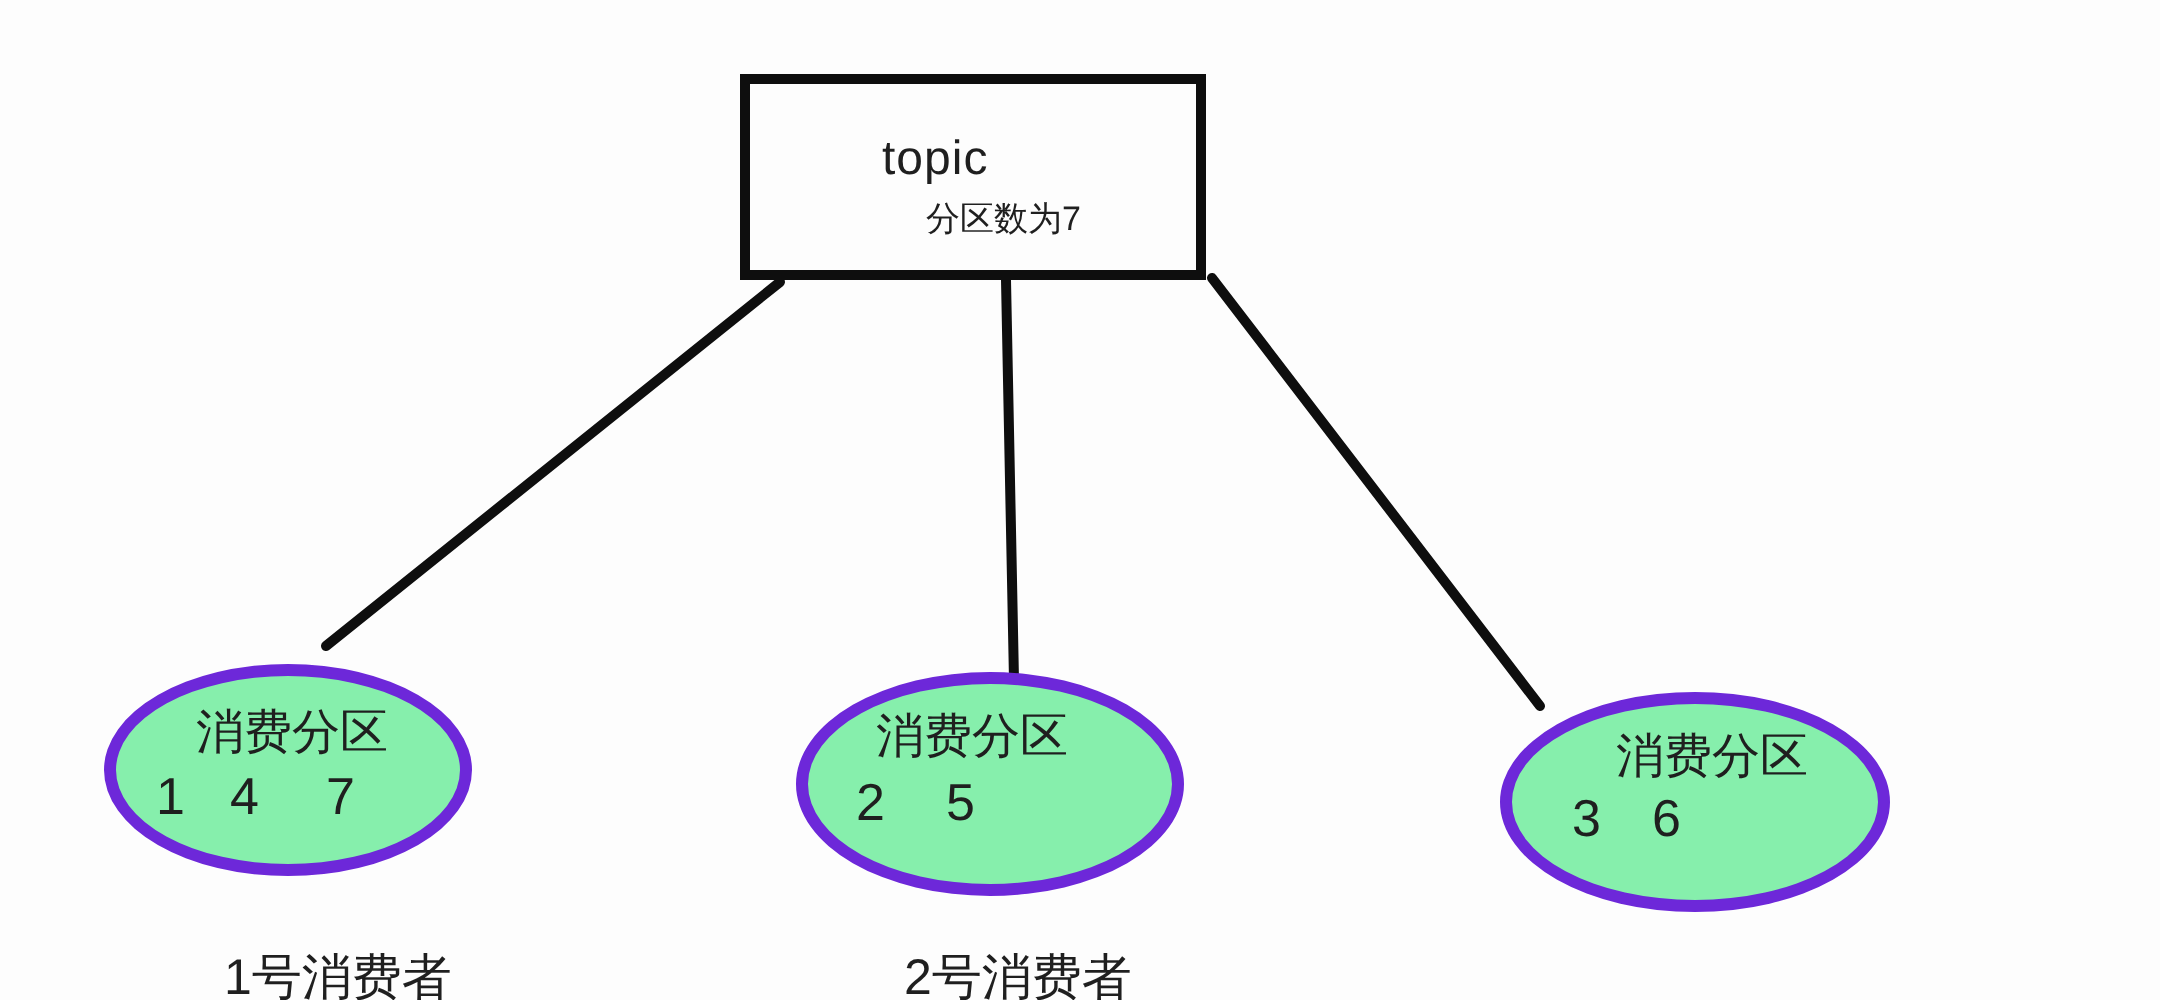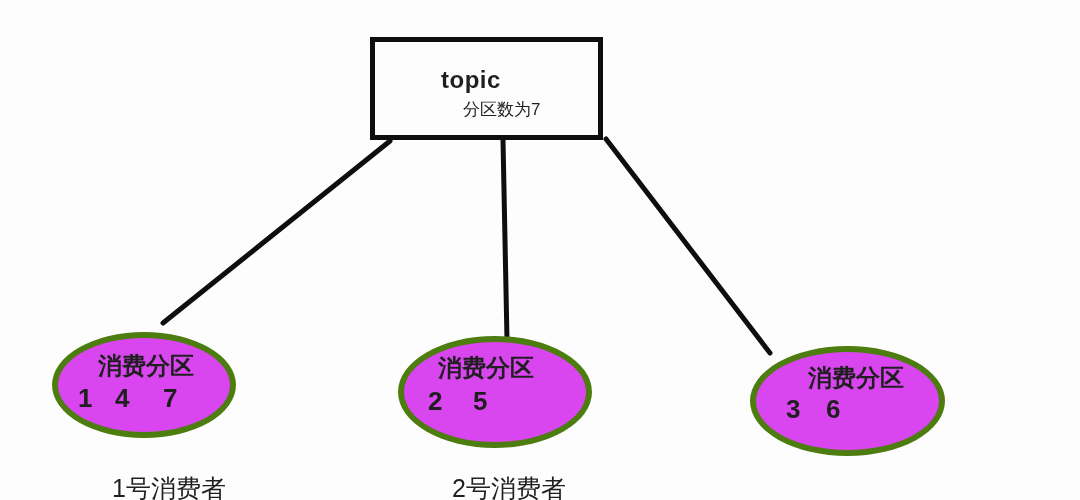--- a/index.html
+++ b/index.html
@@ -36,35 +36,33 @@
     border: 5px solid #0e0e0e;
     background: #fdfdfd;
     box-sizing: border-box;
   }
   .topic-title {
     position: absolute;
     left: 66px;
     top: 24px;
     font-size: 24px;
     letter-spacing: 0.5px;
-    font-weight: bold;
   }
   .topic-subtitle {
     position: absolute;
     left: 88px;
     top: 56px;
     font-size: 17px;
   }
   .ellipse {
     position: absolute;
-    border: 6px solid #4d7c0f;
+    border: 6px solid #6d28d9;
     border-radius: 50%;
-    background: #d946ef;
+    background: #86efac;
     box-sizing: border-box;
-    font-weight: bold;
   }
   .ellipse .ellipse-title {
     position: absolute;
     font-size: 24px;
     white-space: nowrap;
   }
   .ellipse .num {
     position: absolute;
     font-size: 26px;
   }

